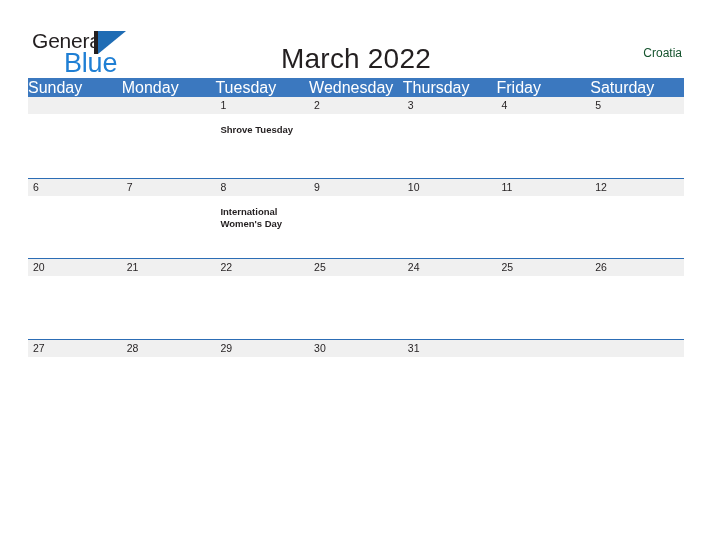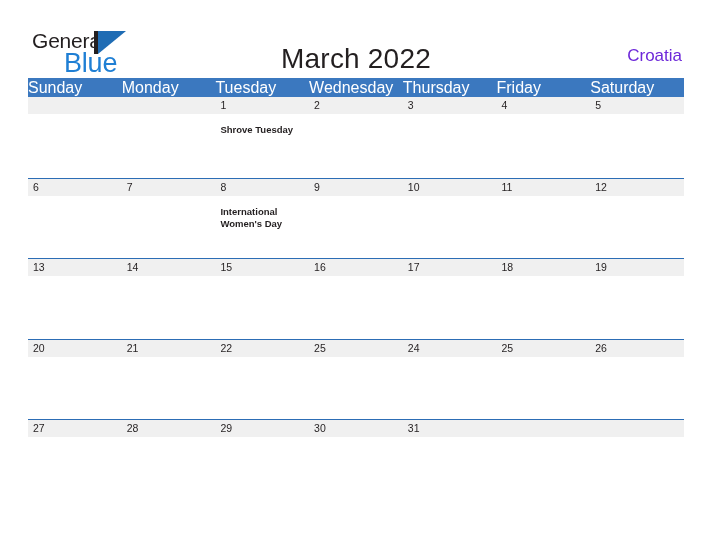--- a/index.html
+++ b/index.html
@@ -86,22 +86,22 @@
     text-align: center;
     font-size: 28px;
     color: #231f20;
     font-weight: normal;
     letter-spacing: 0.2px;
   }
   .region-label {
     position: absolute;
     right: 30px;
     top: 46px;
-    font-size: 17px;
-    color: #6d28d9;
+    font-size: 12px;
+    color: #14532d;
   }
 
   
   .calendar {
     position: absolute;
     left: 28px;
     top: 78px;
     width: 656px;
   }
   .weekday-row {
@@ -259,72 +259,46 @@
             </div>
             <div class="day-cell">
               <div class="day-num">12</div>
             </div>
           </div>
         </div>
         <div class="week-row">
           <div class="week-band"></div>
           <div class="days">
             <div class="day-cell">
-              <div class="day-num">13</div>
-            </div>
-            <div class="day-cell">
-              <div class="day-num">14</div>
-            </div>
-            <div class="day-cell">
-              <div class="day-num">15</div>
-            </div>
-            <div class="day-cell">
-              <div class="day-num">16</div>
-            </div>
-            <div class="day-cell">
-              <div class="day-num">17</div>
-            </div>
-            <div class="day-cell">
-              <div class="day-num">18</div>
-            </div>
-            <div class="day-cell">
-              <div class="day-num">19</div>
+              <div class="day-num">20</div>
+            </div>
+            <div class="day-cell">
+              <div class="day-num">21</div>
+            </div>
+            <div class="day-cell">
+              <div class="day-num">22</div>
+            </div>
+            <div class="day-cell">
+              <div class="day-num">25</div>
+            </div>
+            <div class="day-cell">
+              <div class="day-num">24</div>
+            </div>
+            <div class="day-cell">
+              <div class="day-num">25</div>
+            </div>
+            <div class="day-cell">
+              <div class="day-num">26</div>
             </div>
           </div>
         </div>
         <div class="week-row">
           <div class="week-band"></div>
           <div class="days">
             <div class="day-cell">
-              <div class="day-num">20</div>
-            </div>
-            <div class="day-cell">
-              <div class="day-num">21</div>
-            </div>
-            <div class="day-cell">
-              <div class="day-num">22</div>
-            </div>
-            <div class="day-cell">
-              <div class="day-num">25</div>
-            </div>
-            <div class="day-cell">
-              <div class="day-num">24</div>
-            </div>
-            <div class="day-cell">
-              <div class="day-num">25</div>
-            </div>
-            <div class="day-cell">
-              <div class="day-num">26</div>
-            </div>
-          </div>
-        </div>
-        <div class="week-row">
-          <div class="week-band"></div>
-          <div class="days">
-            <div class="day-cell">
               <div class="day-num">27</div>
             </div>
             <div class="day-cell">
               <div class="day-num">28</div>
             </div>
             <div class="day-cell">
               <div class="day-num">29</div>
             </div>
             <div class="day-cell">
               <div class="day-num">30</div>

